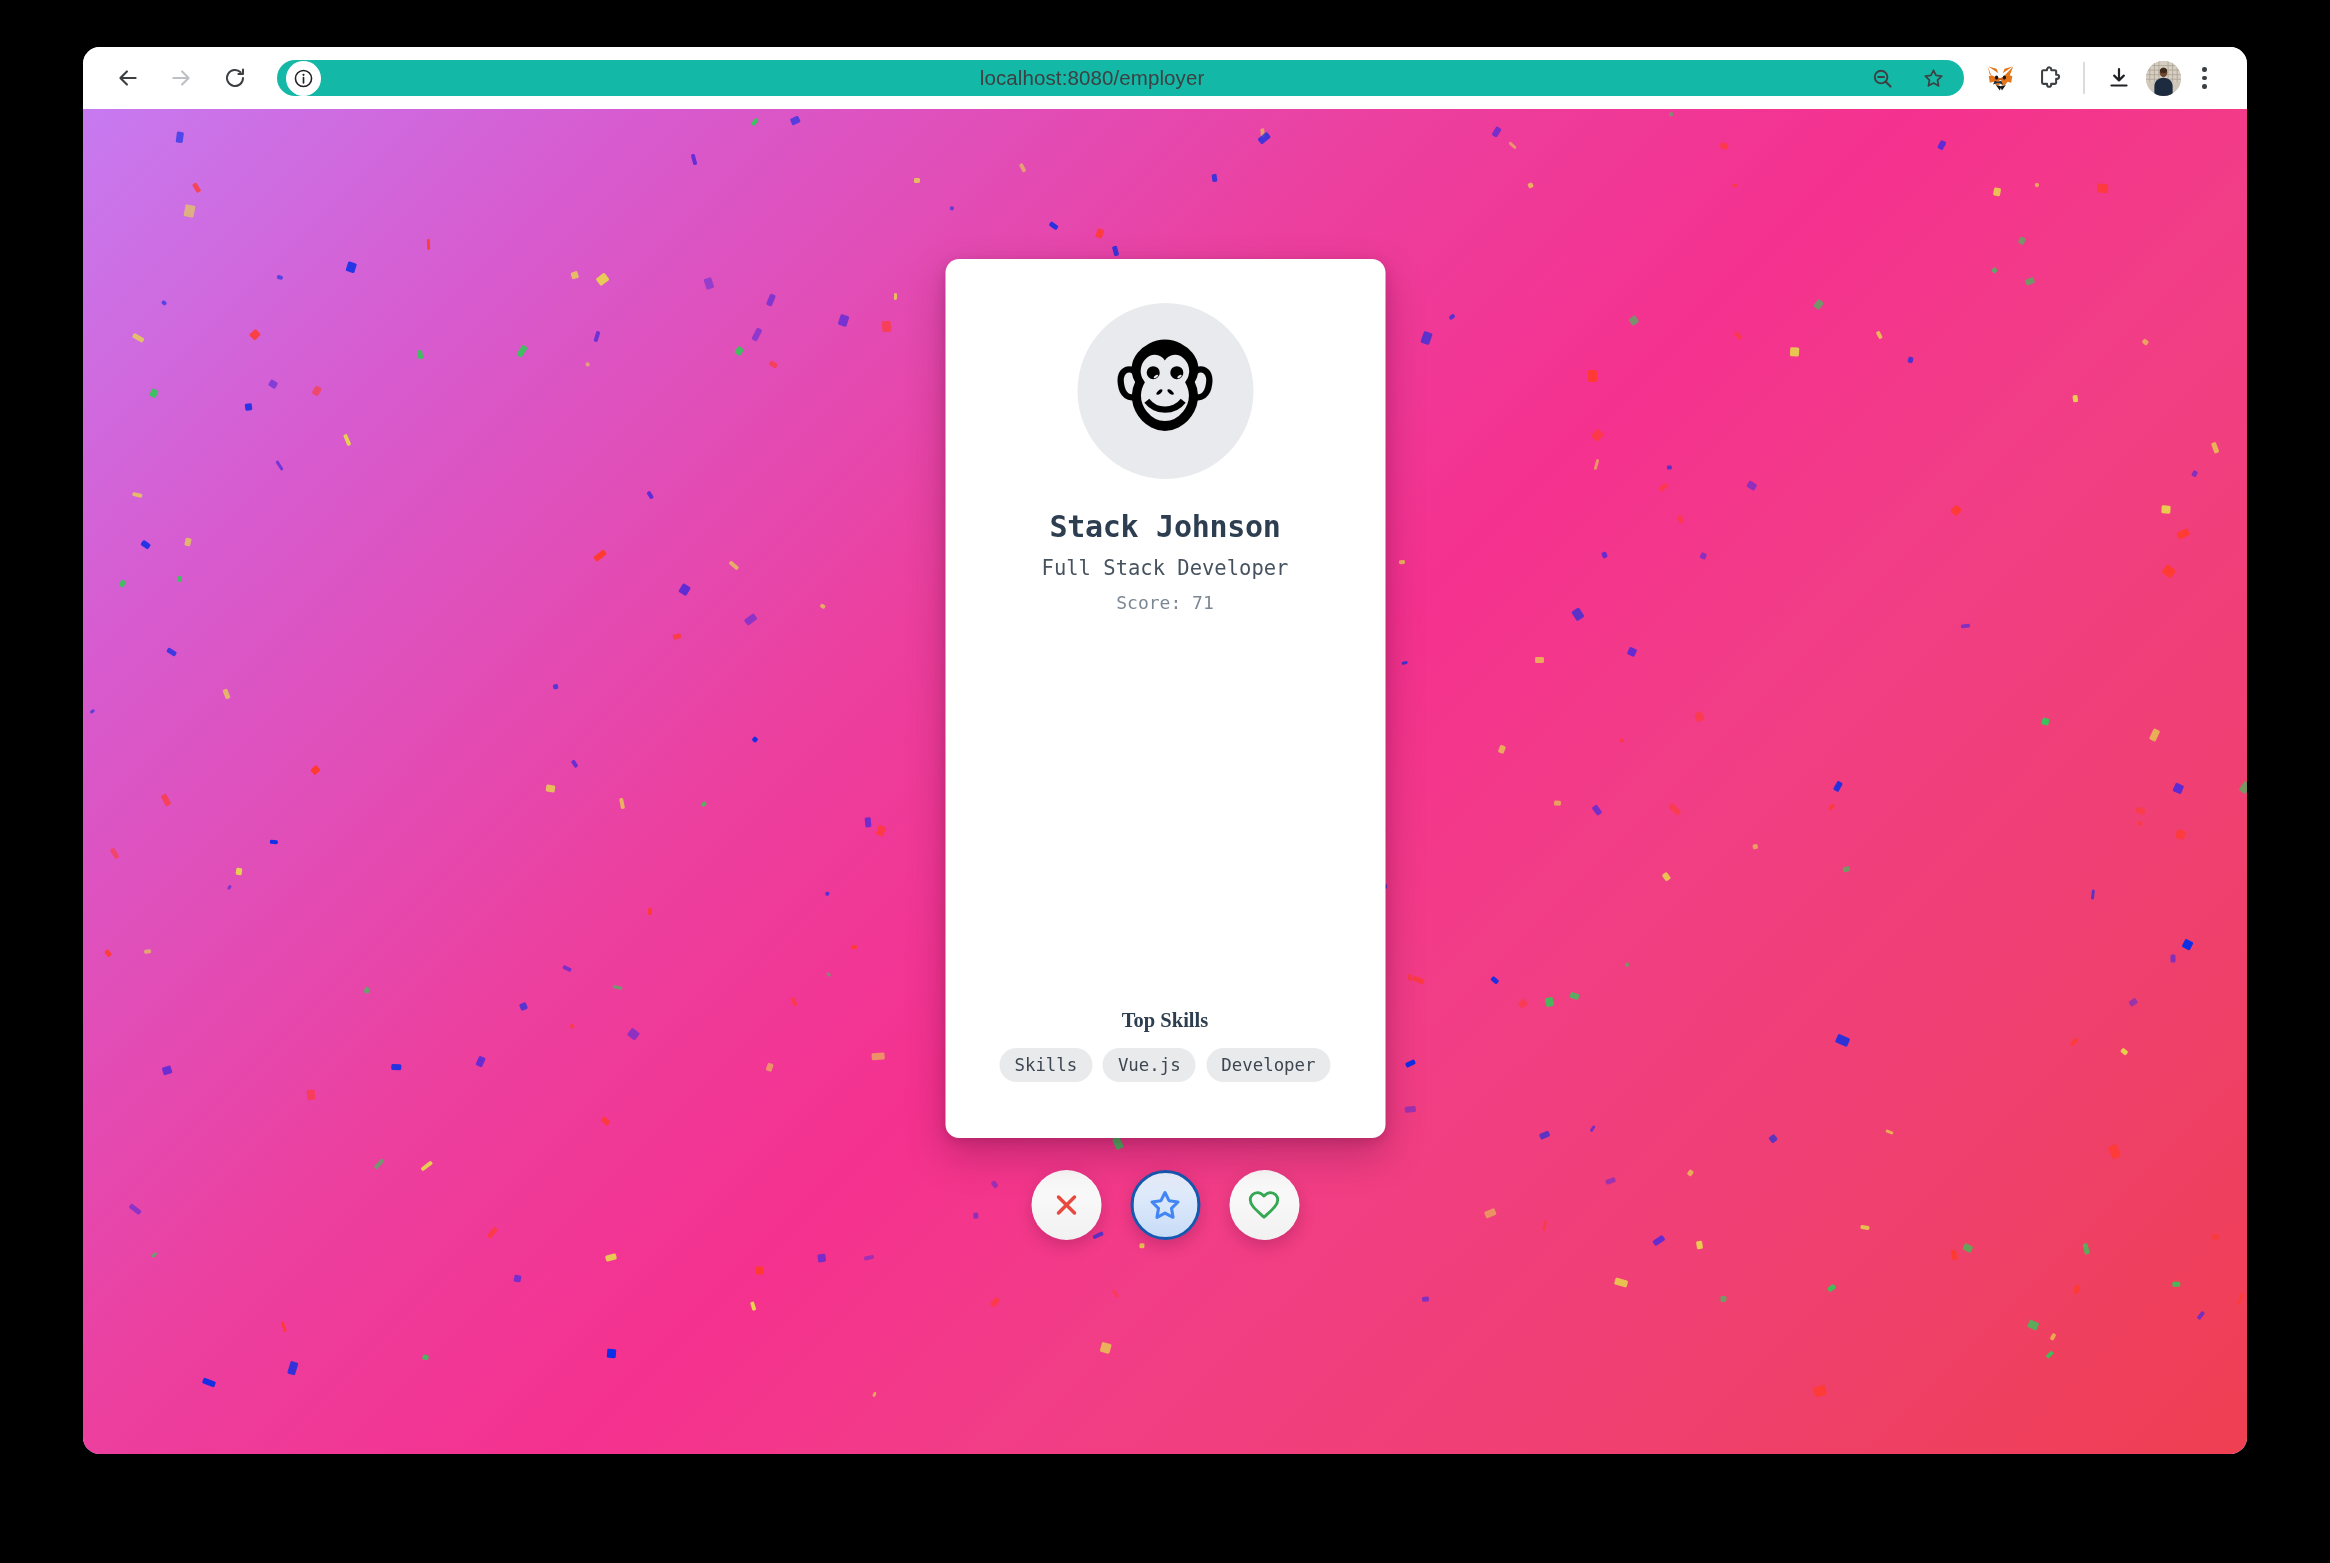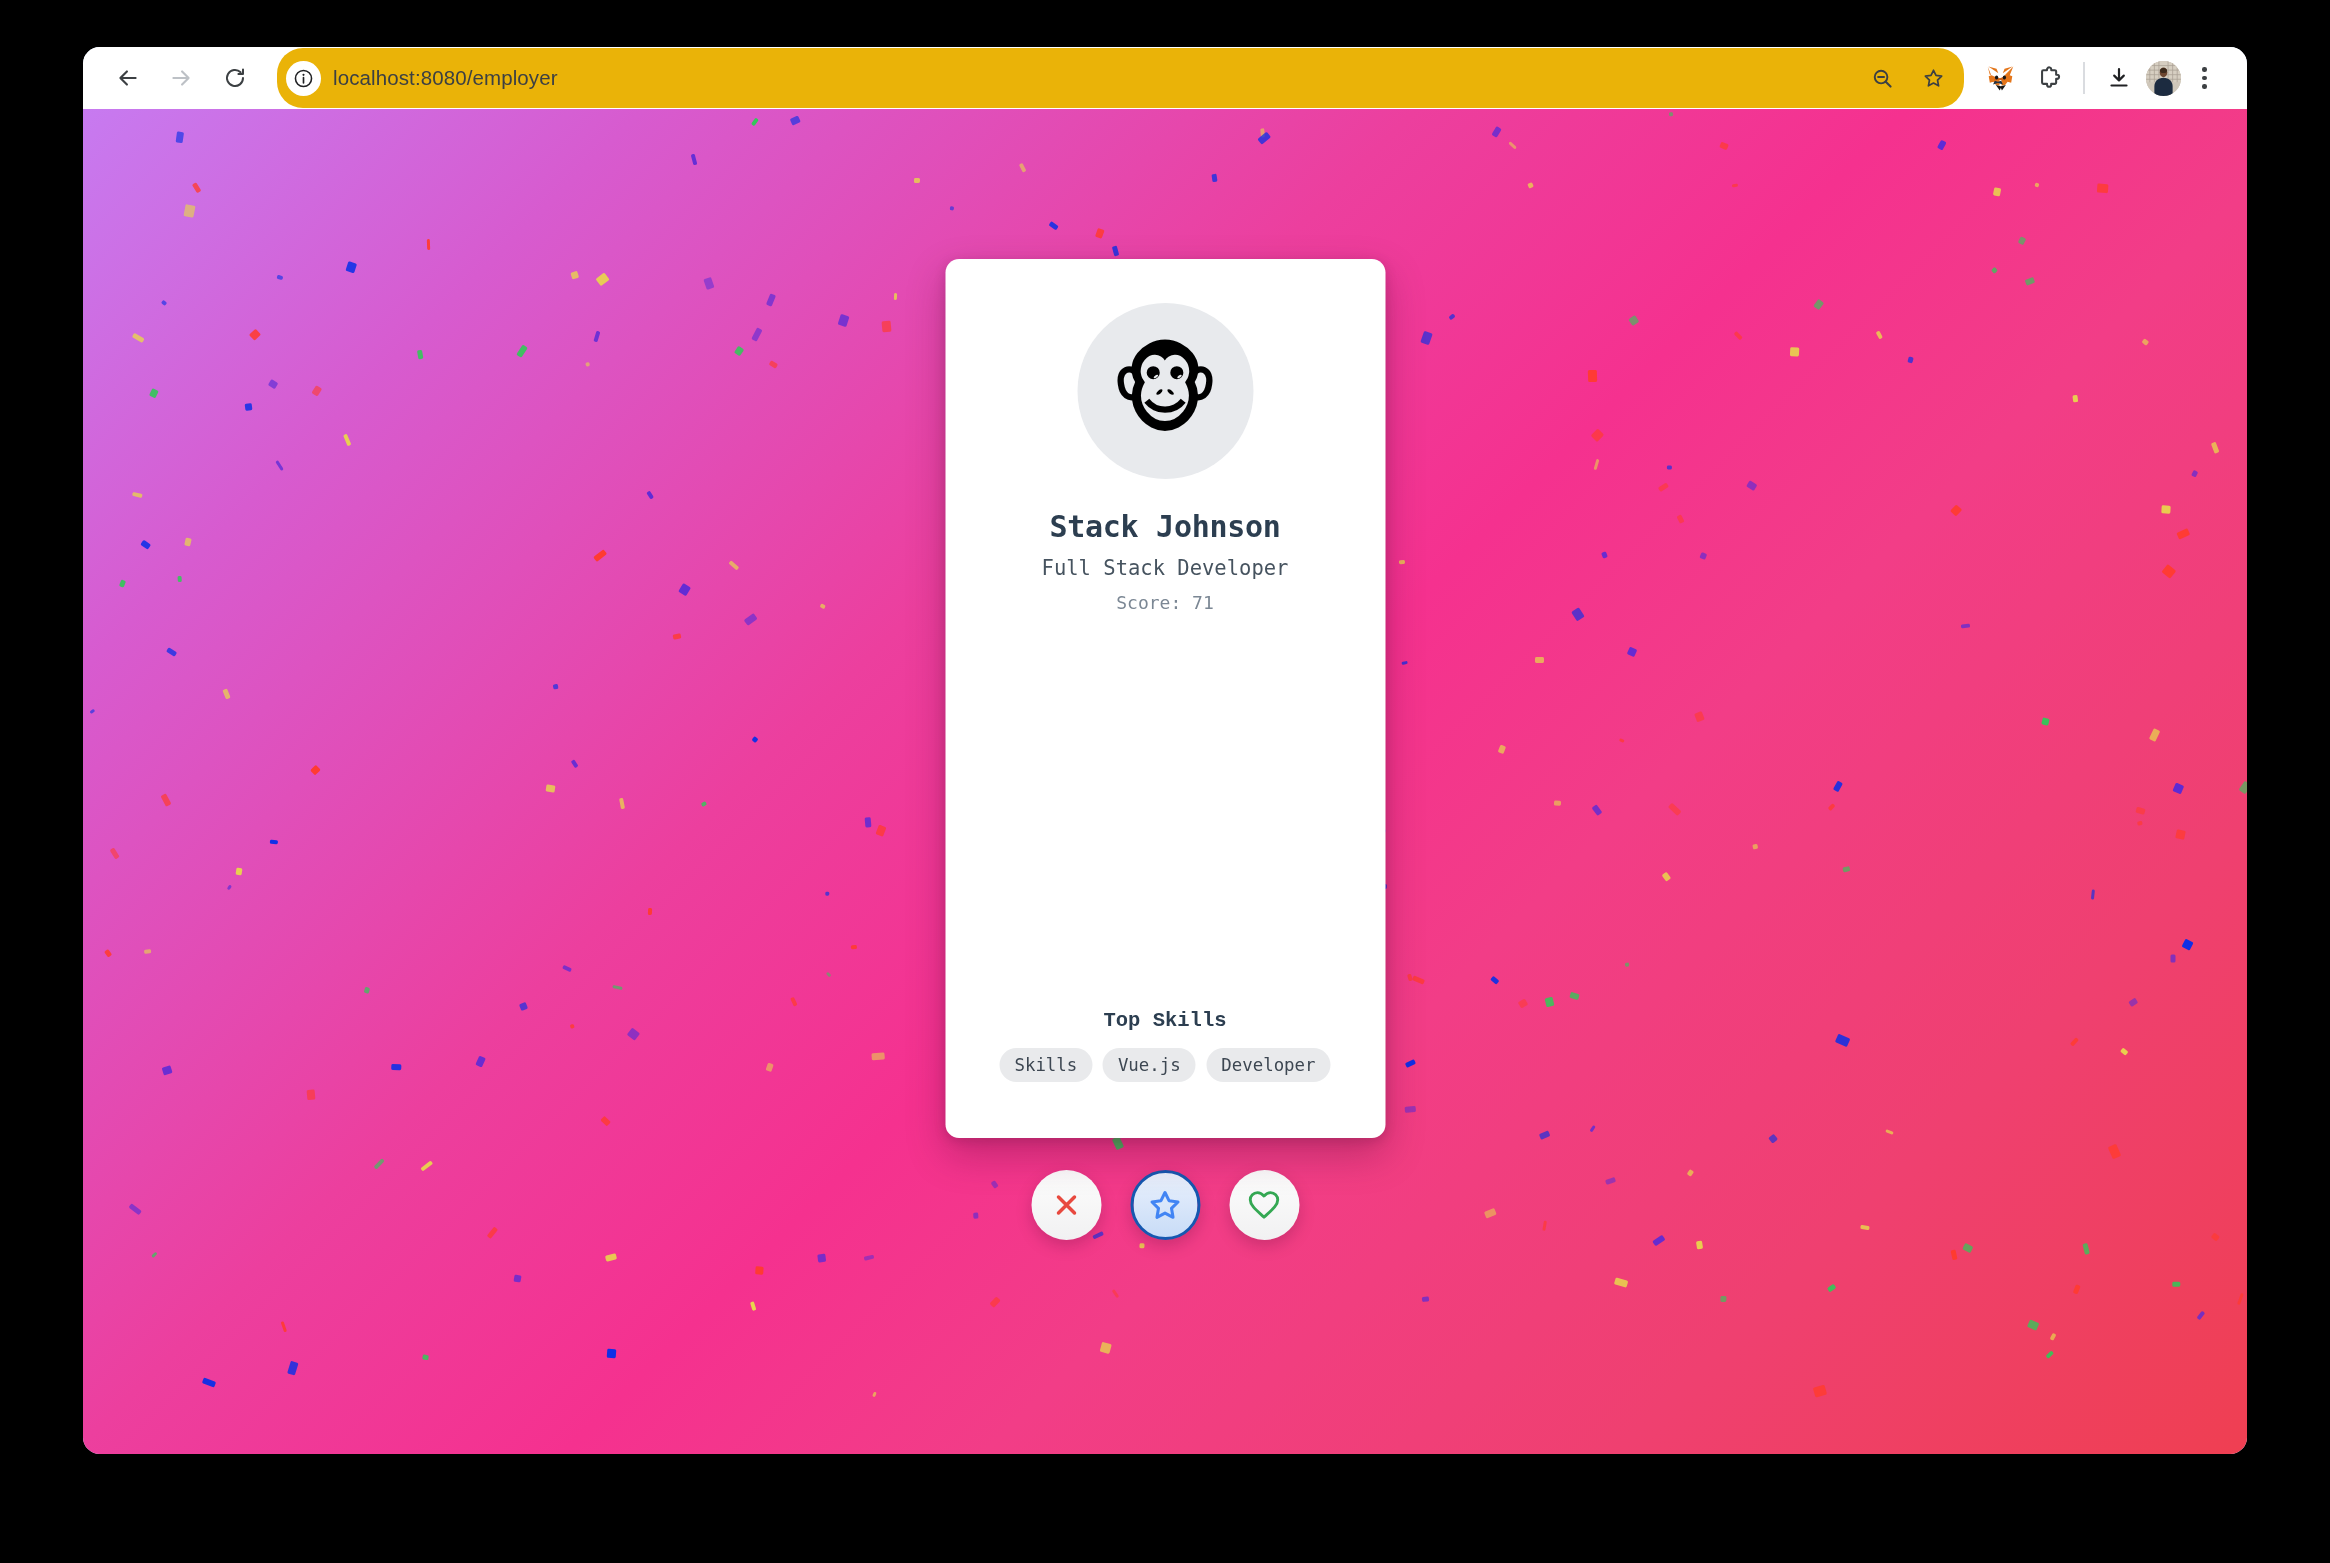--- a/index.html
+++ b/index.html
@@ -103,28 +103,29 @@
     gap: 4.5px;
     flex: 0 0 auto;
   }
   .nav-btn {
     width: 49px; height: 49px;
     display: flex; align-items: center; justify-content: center;
     border-radius: 50%;
   }
   #omnibox {
     flex: 1;
-    height: 60px;
+    height: 36px;
     margin: 0 10.6px 0 13.6px;
     border-radius: 26px;
-    background: #eab308;
+    background: #14b8a6;
     display: flex;
     align-items: center;
     padding: 0 10.6px 0 9px;
     gap: 12px;
+    text-align: center;
   }
   #site-info-button {
     width: 35px; height: 35px;
     border-radius: 50%;
     background: #ffffff;
     display: flex; align-items: center; justify-content: center;
     flex: 0 0 auto;
   }
   #omnibox-url {
     flex: 1;
@@ -262,21 +263,21 @@
 
   #skills-section {
     margin-top: auto;
     width: 100%;
     display: flex;
     flex-direction: column;
     align-items: center;
     padding-bottom: 27px;
   }
   #skills-heading {
-    font-family: Liberation Mono, monospace;
+    font-family: Liberation Serif, serif;
     font-size: 20.5px;
     font-weight: bold;
     color: #2c3e50;
   }
   #skills-list {
     margin-top: 16.7px;
     display: flex;
     gap: 10.6px;
     justify-content: center;
     flex-wrap: wrap;

